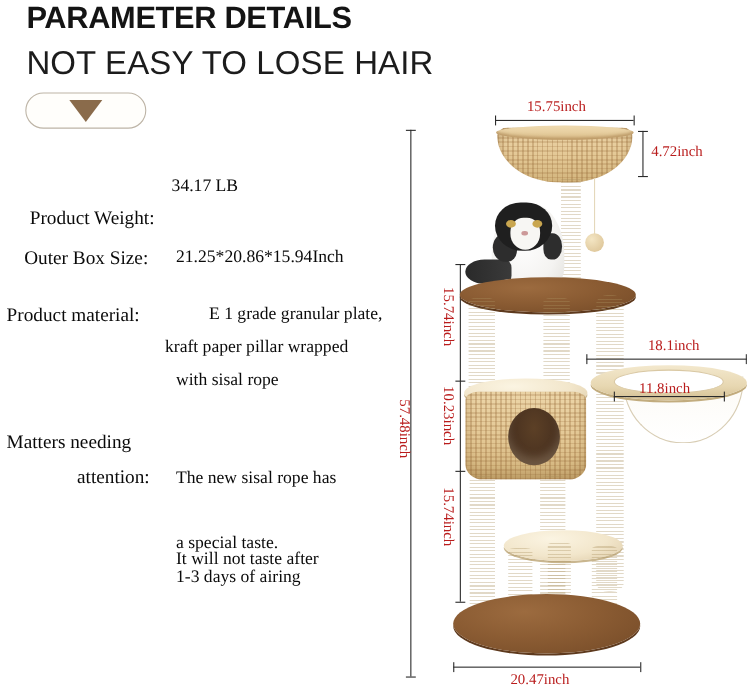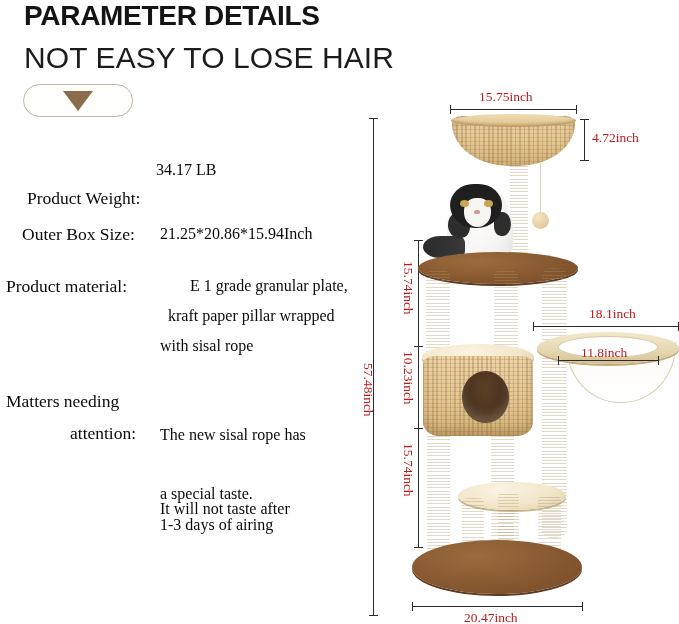--- a/index.html
+++ b/index.html
@@ -122,21 +122,21 @@
 </div>
 
 <div class="spec-line lbl" style="left:27px; top:160px;margin-top:28px;">Product Weight:</div>
 <div class="spec-line val" style="left:156px; top:161px;">34.17 LB</div>
 
 <div class="spec-line lbl" style="left:22px; top:224px;">Outer Box Size:</div>
 <div class="spec-line val" style="left:160px; top:225px;">21.25*20.86*15.94Inch</div>
 
 <div class="spec-line lbl" style="left:6px; top:276px;">Product material:</div>
 <div class="spec-line val" style="left:160px; top:277px;margin-left:30px;">E 1 grade granular plate,</div>
-<div class="spec-line val" style="left:168px; top:307px;text-align:right;">kraft paper pillar wrapped</div>
+<div class="spec-line val" style="left:150px; top:307px;text-align:right;">kraft paper pillar wrapped</div>
 <div class="spec-line val" style="left:160px; top:337px;">with sisal rope</div>
 
 <div class="spec-line lbl" style="left:6px; top:391px;">Matters needing</div>
 <div class="spec-line lbl" style="left:70px; top:423px;">attention:</div>
 <div class="spec-line val" style="left:160px; top:426px;">The new sisal rope has</div>
 <div class="spec-line val" style="left:160px; top:456px;margin-top:29px;">a special taste.</div>
 <div class="spec-line val" style="left:160px; top:500px;">It will not taste after</div>
 <div class="spec-line val" style="left:160px; top:516px;">1-3 days of airing</div>
 
 <div id="product">

